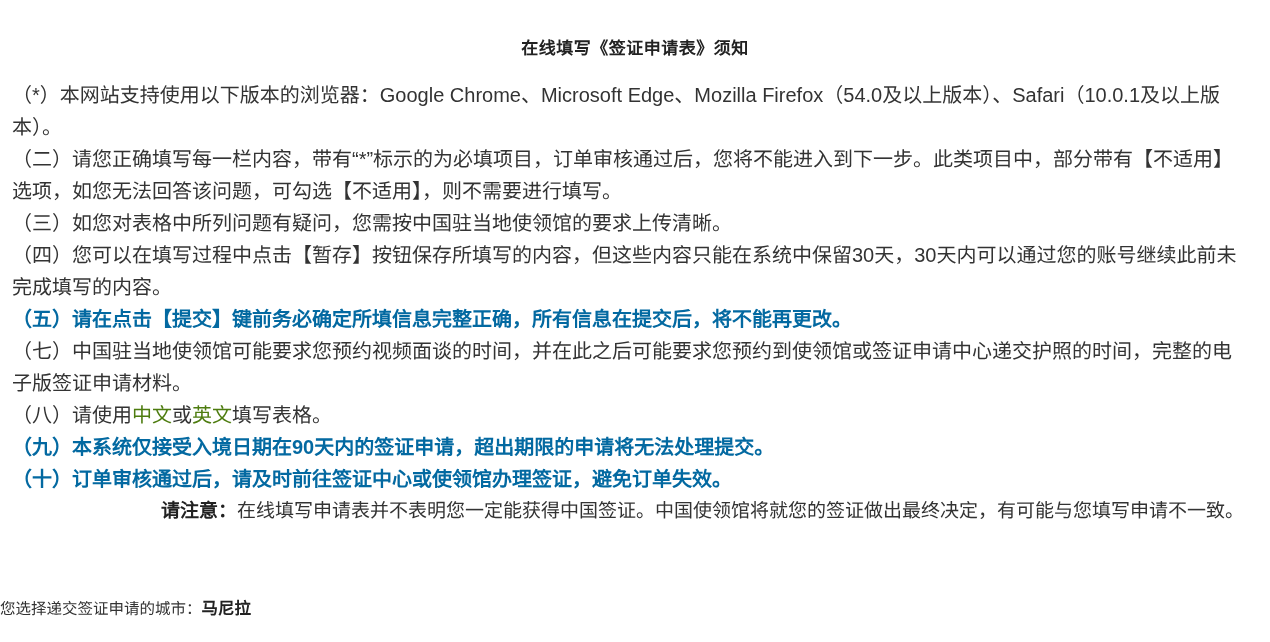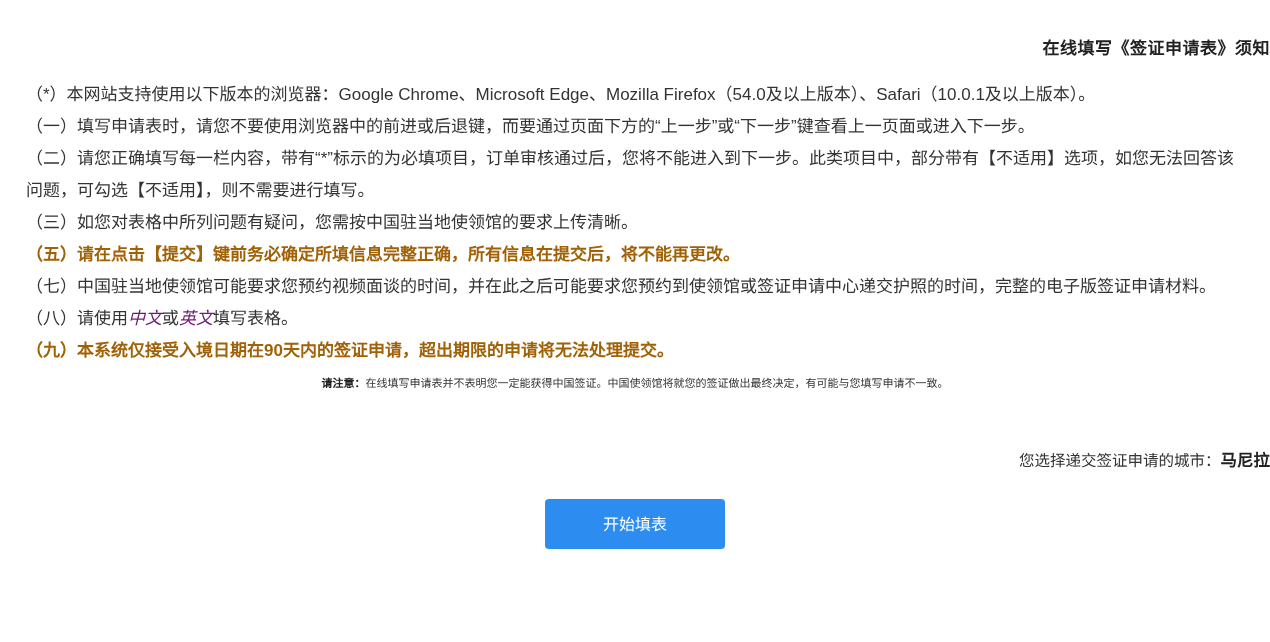--- a/index.html
+++ b/index.html
@@ -15,66 +15,65 @@
     overflow: hidden;
   }
   .page {
     width: 1270px;
     height: 642px;
     box-sizing: border-box;
     padding: 0;
     position: relative;
   }
   .notice-title {
-    text-align: right;
+    text-align: center;
     font-size: 17px;
     font-weight: bold;
     color: #222222;
     padding-top: 34px;
     letter-spacing: 0.5px;
   }
   .notice-list {
     margin: 0;
     padding: 0;
     list-style: none;
   }
   .notice-item {
-    font-size: 17px;
+    font-size: 20px;
     line-height: 32px;
     color: #333333;
-    padding: 0 26px 0 26px;
+    padding: 0 26px 0 12px;
     text-align: left;
   }
   .notice-item.first {
     margin-top: 20px;
   }
   .notice-item.red {
-    color: #a16207;
+    color: #0369a1;
     font-weight: bold;
   }
   .inline-red {
-    color: #701a75;
-    font-style: italic;
+    color: #4d7c0f;
   }
   .notice-note {
-    font-size: 11px;
+    font-size: 19px;
     line-height: 32px;
     color: #333333;
     padding: 0 26px;
-    text-align: center;
+    text-align: right;
   }
   .notice-note .note-label {
     font-weight: bold;
     color: #222222;
   }
   .city-line {
-    text-align: right;
+    text-align: left;
     font-size: 15.5px;
     color: #333333;
-    margin-top: 48px;
+    margin-top: 68px;
   }
   .city-line .city-name {
     font-weight: bold;
     color: #222222;
     font-size: 16.5px;
   }
   .btn-wrap {
     text-align: center;
     margin-top: 28px;
   }
@@ -94,29 +93,30 @@
 </style>
 </head>
 <body>
 
 <div class="page">
 
   <div class="notice-title">在线填写《签证申请表》须知</div>
 
   <ul class="notice-list">
     <li class="notice-item first">（*）本网站支持使用以下版本的浏览器：Google Chrome、Microsoft Edge、Mozilla Firefox（54.0及以上版本）、Safari（10.0.1及以上版本）。</li>
-    <li class="notice-item">（一）填写申请表时，请您不要使用浏览器中的前进或后退键，而要通过页面下方的“上一步”或“下一步”键查看上一页面或进入下一步。</li>
     <li class="notice-item">（二）请您正确填写每一栏内容，带有“*”标示的为必填项目，订单审核通过后，您将不能进入到下一步。此类项目中，部分带有【不适用】选项，如您无法回答该问题，可勾选【不适用】，则不需要进行填写。</li>
     <li class="notice-item">（三）如您对表格中所列问题有疑问，您需按中国驻当地使领馆的要求上传清晰。</li>
+    <li class="notice-item">（四）您可以在填写过程中点击【暂存】按钮保存所填写的内容，但这些内容只能在系统中保留30天，30天内可以通过您的账号继续此前未完成填写的内容。</li>
     <li class="notice-item red">（五）请在点击【提交】键前务必确定所填信息完整正确，所有信息在提交后，将不能再更改。</li>
     <li class="notice-item">（七）中国驻当地使领馆可能要求您预约视频面谈的时间，并在此之后可能要求您预约到使领馆或签证申请中心递交护照的时间，完整的电子版签证申请材料。</li>
     <li class="notice-item">
       <span>（八）请使用</span><span class="inline-red">中文</span><span>或</span><span class="inline-red">英文</span><span>填写表格。</span>
     </li>
     <li class="notice-item red">（九）本系统仅接受入境日期在90天内的签证申请，超出期限的申请将无法处理提交。</li>
+    <li class="notice-item red">（十）订单审核通过后，请及时前往签证中心或使领馆办理签证，避免订单失效。</li>
   </ul>
 
   <div class="notice-note">
     <span class="note-label">请注意：</span><span>在线填写申请表并不表明您一定能获得中国签证。中国使领馆将就您的签证做出最终决定，有可能与您填写申请不一致。</span>
   </div>
 
   <div class="city-line">
     <span>您选择递交签证申请的城市：</span><span class="city-name">马尼拉</span>
   </div>
 

